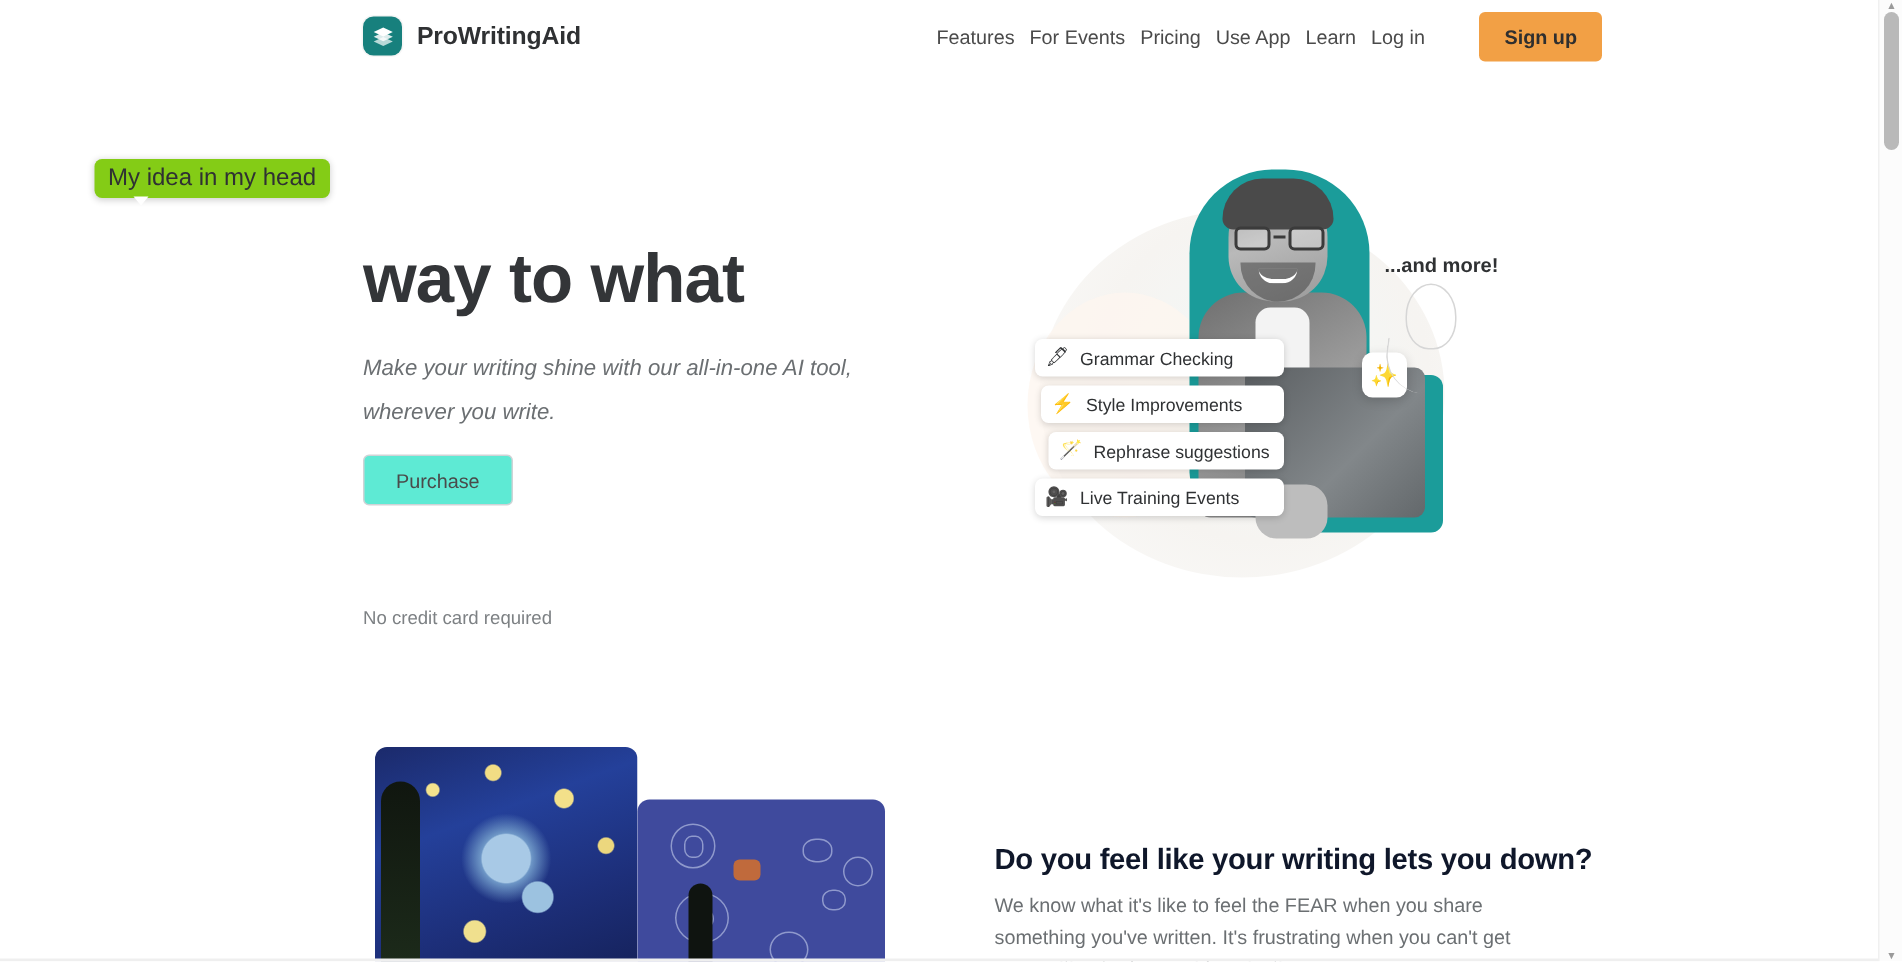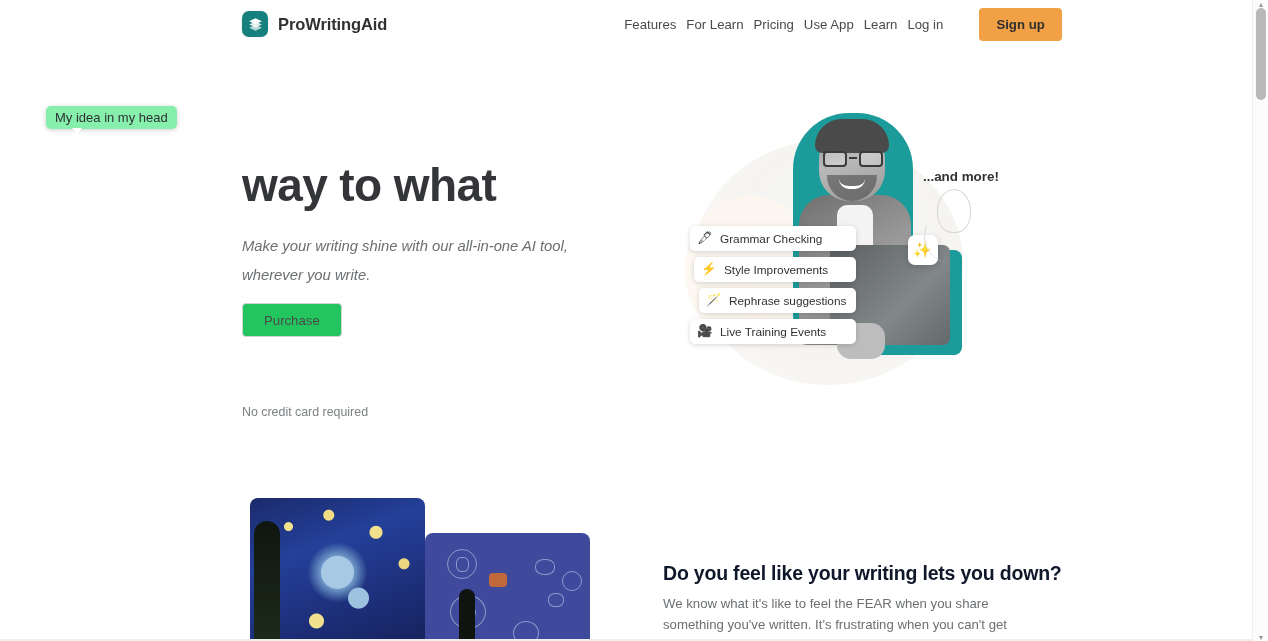--- a/index.html
+++ b/index.html
@@ -60,21 +60,21 @@
   .hero-buttons { position: absolute; left: 242px; top: 303px; display: flex; gap: 18px; }
   .btn-primary {
     background: #0f6e6b; color: #ffffff;
     border: none; border-radius: 4px;
     padding: 0 20px; height: 34px;
     font-size: 13.2px; font-weight: bold;
     cursor: pointer; display: flex; align-items: center; gap: 5px;
   }
   .btn-primary .free { font-weight: normal; font-size: 11.6px; opacity: .95; }
   .btn-secondary {
-    background: #22c55e; color: #4a4a4a;
+    background: #5eead4; color: #4a4a4a;
     border: 1px solid #cfd3d6; border-radius: 4px;
     padding: 0 21px; height: 34px;
     font-size: 13.2px; cursor: pointer;
   }
   .hero-note {
     position: absolute; left: 242px; top: 365px;
     font-size: 12.4px; color: #7d8184; margin-top: 40px;
   }
 
   
@@ -204,24 +204,24 @@
       radial-gradient(circle at 62% 70%, #9cc2e0 0 10px, transparent 11px),
       radial-gradient(circle at 50% 52%, #a8c9e6 0 16px, #6d96c6 17px, transparent 30px),
       linear-gradient(160deg,#1b2a6b 0%, #24409a 35%, #1d2f7a 70%, #16235e 100%);
   }
   .cypress {
     position: absolute; left: 4px; bottom: 0; width: 26px; height: 120px;
     background: linear-gradient(180deg,#10160f 0%, #1c2a1a 100%);
     border-radius: 13px 13px 0 0;
   }
   .idea-label {
-    position: absolute; left: 46px; top: 106px;
-    background: #86efac; border-radius: 5px;
+    position: absolute; left: 63px; top: 106px;
+    background: #84cc16; border-radius: 5px;
     box-shadow: 0 1px 5px rgba(0,0,0,0.2);
-    font-size: 13px; color: #2f3133;
+    font-size: 16px; color: #2f3133;
     padding: 4px 9px; white-space: nowrap;
   }
   .idea-label:after {
     content: ""; position: absolute; left: 26px; bottom: -5px;
     border-left: 5px solid transparent; border-right: 5px solid transparent;
     border-top: 6px solid #ffffff;
   }
   .plain-card {
     position: absolute; left: 425px; top: 533px;
     width: 165px; height: 108px;
@@ -283,21 +283,21 @@
           <path d="M3 7.5 L12 3.2 L21 7.5 L12 11.8 Z" fill="#ffffff"></path>
           <path d="M3 12 L12 7.7 L21 12 L12 16.3 Z" fill="#ffffff" opacity="0.85"></path>
           <path d="M3 16.5 L12 12.2 L21 16.5 L12 20.8 Z" fill="#ffffff" opacity="0.7"></path>
         </svg>
       </span>
       <span class="brand-name">ProWritingAid</span>
     </div>
 
     <nav class="nav-links">
       <a class="nav-link">Features</a>
-      <a class="nav-link">For Learn</a>
+      <a class="nav-link">For Events</a>
       <a class="nav-link">Pricing</a>
       <a class="nav-link">Use App</a>
       <a class="nav-link">Learn</a>
       <a class="nav-link">Log in</a>
       <button class="nav-cta">Sign up</button>
     </nav>
   </div>
 
   <h1 class="hero-title">
     <br>

